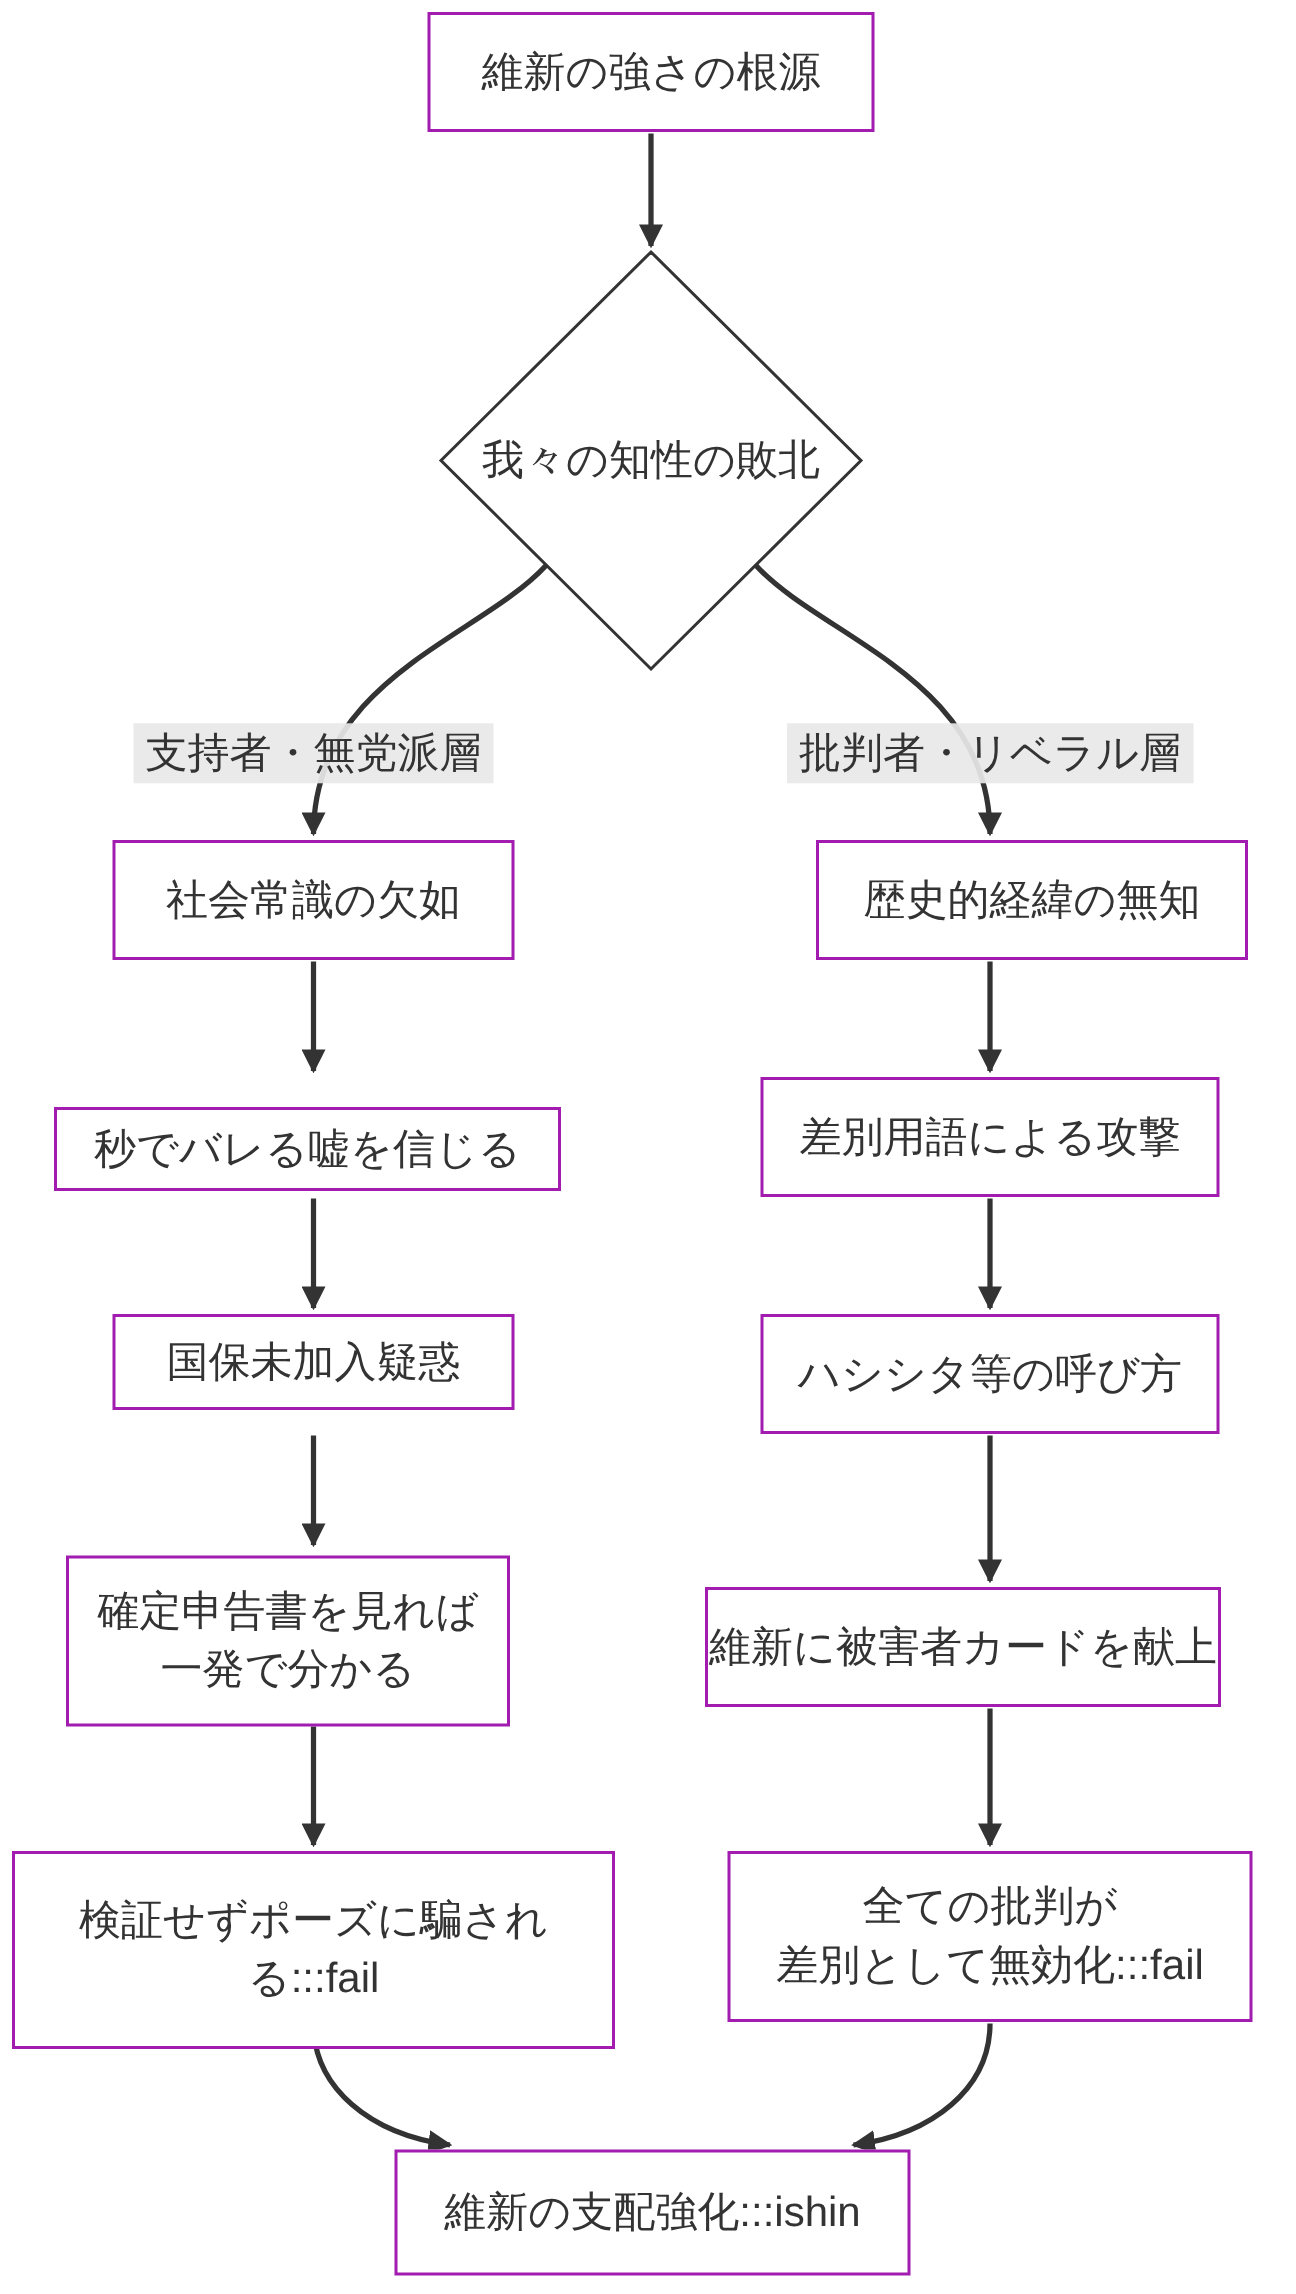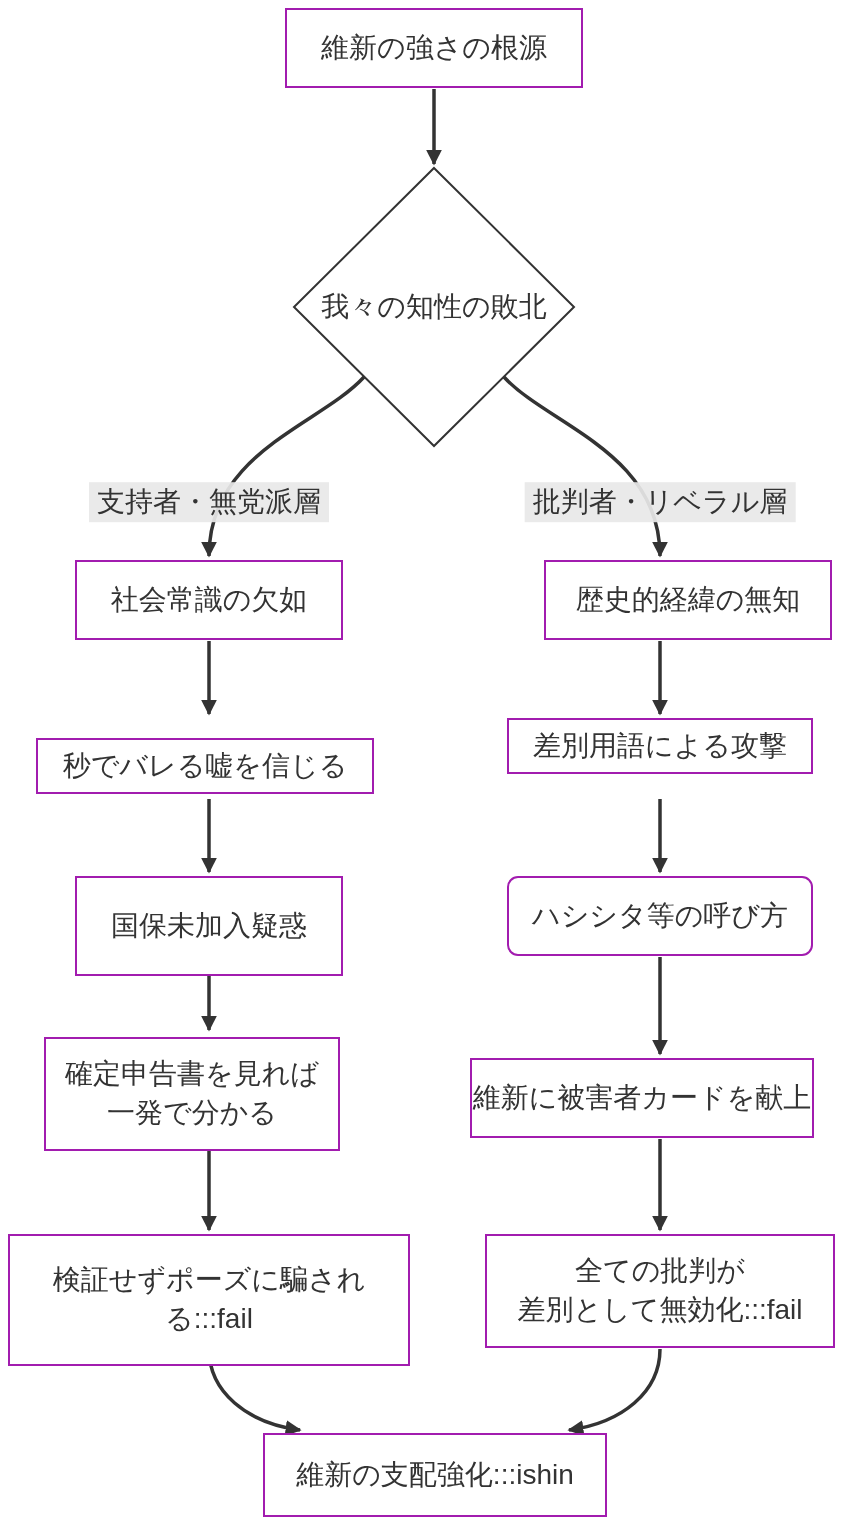--- a/index.html
+++ b/index.html
@@ -75,28 +75,28 @@
 
   <div class="node" style="left:285px;top:8px;width:298px;height:80px;">維新の強さの根源</div>
 
   <div class="decision-label" style="left:294px;top:282px;width:280px;height:50px;">我々の知性の敗北</div>
 
   <div class="edge-label" style="left:209px;top:502px;">支持者・無党派層</div>
   <div class="edge-label" style="left:660px;top:502px;">批判者・リベラル層</div>
 
   <div class="node" style="left:75px;top:560px;width:268px;height:80px;">社会常識の欠如</div>
   <div class="node" style="left:36px;top:718px;width:338px;height:56px;margin-top:20px;">秒でバレる嘘を信じる</div>
-  <div class="node" style="left:75px;top:876px;width:268px;height:100px;">国保未加入疑惑</div>
+  <div class="node" style="left:75px;top:876px;width:268px;height:64px;">国保未加入疑惑</div>
   <div class="node" style="left:44px;top:1037px;width:296px;height:114px;">確定申告書を見れば
 一発で分かる</div>
   <div class="node" style="left:8px;top:1234px;width:402px;height:132px;">検証せずポーズに騙され
 る:::fail</div>
 
   <div class="node" style="left:516px;top:560px;width:288px;height:80px;margin-left:28px;">歴史的経緯の無知</div>
-  <div class="node" style="left:507px;top:718px;width:306px;height:56px;">差別用語による攻撃</div>
-  <div class="node" style="left:507px;top:876px;width:306px;height:80px;border-radius:11px;">ハシシタ等の呼び方</div>
+  <div class="node" style="left:507px;top:718px;width:306px;height:80px;">差別用語による攻撃</div>
+  <div class="node" style="left:507px;top:876px;width:306px;height:80px;">ハシシタ等の呼び方</div>
   <div class="node" style="left:470px;top:1058px;width:344px;height:80px;">維新に被害者カードを献上</div>
   <div class="node" style="left:485px;top:1234px;width:350px;height:114px;">全ての批判が
 差別として無効化:::fail</div>
 
   <div class="node" style="left:263px;top:1433px;width:344px;height:84px;">維新の支配強化:::ishin</div>
 
 </div>
 
 </body></html>

